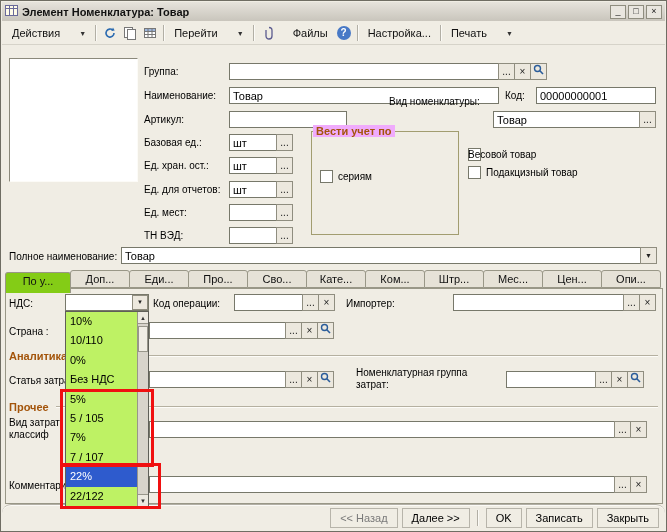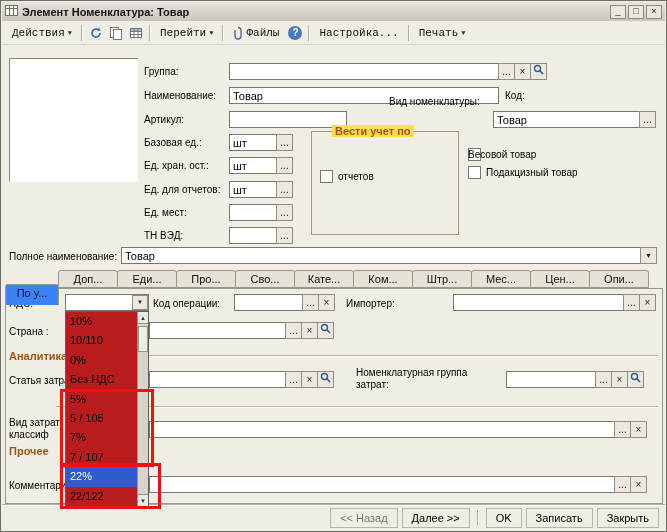--- a/index.html
+++ b/index.html
@@ -13,23 +13,23 @@
               background:linear-gradient(#e6e3dc,#c9c5bc); display:flex; align-items:center;
               padding:0 3px; }
   .title-text { font-size:11px; font-weight:bold; color:#111; margin-left:4px; white-space:nowrap; }
   .winbtn { width:16px; height:14px; background:#e9e6df; border:1px solid #8f8d7f;
             font-size:9px; line-height:11px; text-align:center; color:#222; margin-left:2px; }
   .winbtns { margin-left:auto; display:flex; }
 
   
   .toolbar { position:absolute; left:1px; top:21px; right:1px; height:23px;
              display:flex; align-items:center; padding:0 4px; border-bottom:1px solid #d6d3c9; }
-  .tbtn { display:inline-flex; align-items:center; gap:3px; padding:2px 5px;
+  .tbtn { display:inline-flex; align-items:center; gap:19px; padding:2px 5px;
           font-size:11px; color:#111; background:transparent; border:1px solid transparent;
-          font-family:Liberation Mono, monospace; white-space:nowrap;justify-content:center; }
+          font-family:Liberation Sans, sans-serif; white-space:nowrap;justify-content:center; }
   .tbtn.pressed { border:1px solid #a98c42; background:#f7f1dc; }
   .ddg { font-size:7px; color:#333; }
   .tsep { width:2px; height:16px; border-left:1px solid #b2afa5; border-right:1px solid #fbfaf6; margin:0 3px; }
   .ibtn { width:20px; height:18px; display:inline-flex; align-items:center; justify-content:center;
           background:transparent; border:1px solid transparent; }
   .helpdot { width:14px; height:14px; border-radius:50%; background:#4879c6; color:#fff;
              font-size:10px; font-weight:bold; line-height:14px; text-align:center; display:inline-block; }
 
   
   .lbl { position:absolute; font-size:10px; color:#000; white-space:nowrap; }
@@ -40,57 +40,57 @@
           font-family:inherit; }
   .cb13 { position:absolute; width:13px; height:13px; background:#fff; border:1px solid #77786a; }
   .shead { position:absolute; font-size:11px; font-weight:bold; color:#a3540a; white-space:nowrap; }
   .grooveline { position:absolute; height:2px; border-top:1px solid #b5b0a0; border-bottom:1px solid #fdfcf8; }
 
   .imgbox { position:absolute; left:8px; top:57px; width:129px; height:124px; background:#fff;
             border:1px solid; border-color:#8b897b #fcfbf7 #fcfbf7 #8b897b; }
 
   .gbox { position:absolute; left:310px; top:130px; width:148px; height:104px;
           border:1px solid #a29d70; }
-  .gbox-title { position:absolute; left:20px; top:-7px; background:#fde047; padding:0 3px;
+  .gbox-title { position:absolute; left:1px; top:-7px; background:#f0abfc; padding:0 3px;
                 font-size:11px; font-weight:bold; color:#a3540a; white-space:nowrap; }
 
   
   .tabs { position:absolute; left:4px; top:267px; display:flex; }
   .tab { width:60px; height:18px; margin-top:2px; margin-right:-1px; background:#e6e2d7;
          border:1px solid #999787; border-bottom:1px solid #999787; border-radius:3px 3px 0 0;
          font-size:11px; text-align:center; line-height:17px; color:#111;
          overflow:hidden; white-space:nowrap; }
-  .tab.active { width:54px; height:21px; margin-top:16px; background:#3b82f6;
+  .tab.active { width:66px; height:21px; margin-top:4px; background:#84cc16;
                 border-bottom:none; position:relative; z-index:3; font-weight:normal; }
 
   .panel { position:absolute; left:4px; top:287px; width:658px; height:216px;
            border:1px solid #999787; background:transparent; }
 
   
-  .ddl { position:absolute; left:64px; top:310px; width:84px; height:196px; background:#b91c1c;
+  .ddl { position:absolute; left:64px; top:310px; width:84px; height:196px; background:#bef264;
          border:1px solid #5f5f58; z-index:50; }
   .ddl-items { position:absolute; left:0; top:0; right:11px; bottom:0; }
   .ditem { height:19.4px; line-height:19.4px; font-size:11px; padding-left:4px; color:#000;
            white-space:nowrap; }
   .ditem.sel { background:#2e5bcd; color:#fff; }
   .ddsb { position:absolute; right:0; top:0; bottom:0; width:11px; background:#d8d4cb;
           border-left:1px solid #98968a; }
   .ddarrow { position:absolute; left:0; right:0; height:12px; background:#ece9e0;
              font-size:6px; text-align:center; line-height:12px; color:#333; }
   .ddup { top:0; border-bottom:1px solid #98968a; }
   .dddown { bottom:0; border-top:1px solid #98968a; }
   .ddthumb { position:absolute; left:0; right:0; top:14px; height:26px; background:#f0ede4;
              border:1px solid #98968a; }
 
   .ann { position:absolute; border:3px solid #f01010; z-index:60; pointer-events:none; }
 
   
   .footer { position:absolute; left:1px; right:1px; bottom:1px; height:26px;
             border-top:1px solid #b2afa5; box-shadow:inset 0 1px 0 #fbfaf6;
-            display:flex; align-items:center; justify-content:flex-end; padding-right:6px; gap:4px; }
+            display:flex; align-items:center; justify-content:flex-end; padding-right:6px; gap:4px;border-radius:9px; }
   .fbtn { font-size:11px; padding:3px 9px; background:#f0ede4; border:1px solid #b7b4aa;
           color:#000; font-family:inherit; white-space:nowrap; }
   .fbtn.muted { color:#7a7a7a; }
   .fsep { width:2px; height:16px; border-left:1px solid #b2afa5; border-right:1px solid #fbfaf6; margin:0 3px; }
 </style>
 </head>
 <body>
 
 <div class="screen">
 
@@ -171,20 +171,21 @@
   <button class="sbtn" style="left:497px;top:62px;">...</button>
   <button class="sbtn" style="left:513px;top:62px;">×</button>
   <button class="sbtn" style="left:529px;top:62px;"><svg width="11" height="11">
         <circle cx="4.5" cy="4.5" r="3" fill="none" stroke="#2a5c9a" stroke-width="1.4"></circle>
         <line x1="6.8" y1="6.8" x2="10" y2="10" stroke="#2a5c9a" stroke-width="1.6"></line>
       </svg></button>
 
   <span class="lbl" style="left:143px;top:89px;">Наименование:</span>
   <input class="inp" style="left: 228px; top: 86px; width: 270px;" value="Товар">
   <span class="lbl" style="left:504px;top:89px;">Код:</span>
+  <input class="inp" style="left: 535px; top: 86px; width: 120px;" value="00000000001">
 
   <span class="lbl" style="left:143px;top:113px;">Артикул:</span>
   <input class="inp" style="left: 228px; top: 110px; width: 118px;" value="">
   <span class="lbl" style="left:388px;top:95px;text-align:right;">Вид номенклатуры:</span>
   <input class="inp" style="left: 492px; top: 110px; width: 147px;" value="Товар">
   <button class="sbtn" style="left:638px;top:110px;">...</button>
 
   <span class="lbl" style="left:143px;top:136px;">Базовая ед.:</span>
   <input class="inp" style="left: 228px; top: 133px; width: 48px;" value="шт">
   <button class="sbtn" style="left:275px;top:133px;">...</button>
@@ -201,21 +202,21 @@
   <input class="inp" style="left: 228px; top: 203px; width: 48px;" value="">
   <button class="sbtn" style="left:275px;top:203px;">...</button>
 
   <span class="lbl" style="left:143px;top:229px;">ТН ВЭД:</span>
   <input class="inp" style="left: 228px; top: 226px; width: 48px;" value="">
   <button class="sbtn" style="left:275px;top:226px;">...</button>
 
   <div class="gbox">
     <span class="gbox-title">Вести учет по</span>
     <span class="cb13" style="left:8px;top:38px;"></span>
-    <span class="lbl" style="left:26px;top:39px;">отчетов</span>
+    <span class="lbl" style="left:26px;top:39px;">сериям</span>
   </div>
 
   <span class="cb13" style="left:467px;top:147px;"></span>
   <span class="lbl" style="left:467px;top:148px;">Весовой товар</span>
   <span class="cb13" style="left:467px;top:165px;"></span>
   <span class="lbl" style="left:485px;top:166px;">Подакцизный товар</span>
 
   <span class="lbl" style="left:8px;top:250px;">Полное наименование:</span>
   <input class="inp" style="left: 120px; top: 246px; width: 520px;" value="Товар">
   <button class="sbtn" style="left:639px;top:246px;font-size:7px;">▼</button>
@@ -274,21 +275,21 @@
   <span class="lbl" style="left:355px;top:366px;">Номенклатурная группа</span>
   <span class="lbl" style="left:355px;top:378px;">затрат:</span>
   <input class="inp" style="left: 505px; top: 370px; width: 90px;" value="">
   <button class="sbtn" style="left:594px;top:370px;">...</button>
   <button class="sbtn" style="left:610px;top:370px;">×</button>
   <button class="sbtn" style="left:626px;top:370px;"><svg width="11" height="11">
         <circle cx="4.5" cy="4.5" r="3" fill="none" stroke="#2a5c9a" stroke-width="1.4"></circle>
         <line x1="6.8" y1="6.8" x2="10" y2="10" stroke="#2a5c9a" stroke-width="1.6"></line>
       </svg></button>
 
-  <span class="shead" style="left:8px;top:400px;margin-top:44px;">Прочее</span>
+  <span class="shead" style="left:8px;top:400px;">Прочее</span>
   <div class="grooveline" style="left:55px;top:405px;width:602px;"></div>
 
   <span class="lbl" style="left:8px;top:416px;">Вид затрат</span>
   <span class="lbl" style="left:8px;top:428px;">классиф</span>
   <input class="inp" style="left: 148px; top: 420px; width: 466px;" value="">
   <button class="sbtn" style="left:613px;top:420px;">...</button>
   <button class="sbtn" style="left:629px;top:420px;">×</button>
 
   <span class="lbl" style="left:8px;top:479px;">Комментарий:</span>
   <input class="inp" style="left: 148px; top: 475px; width: 466px;" value="">

